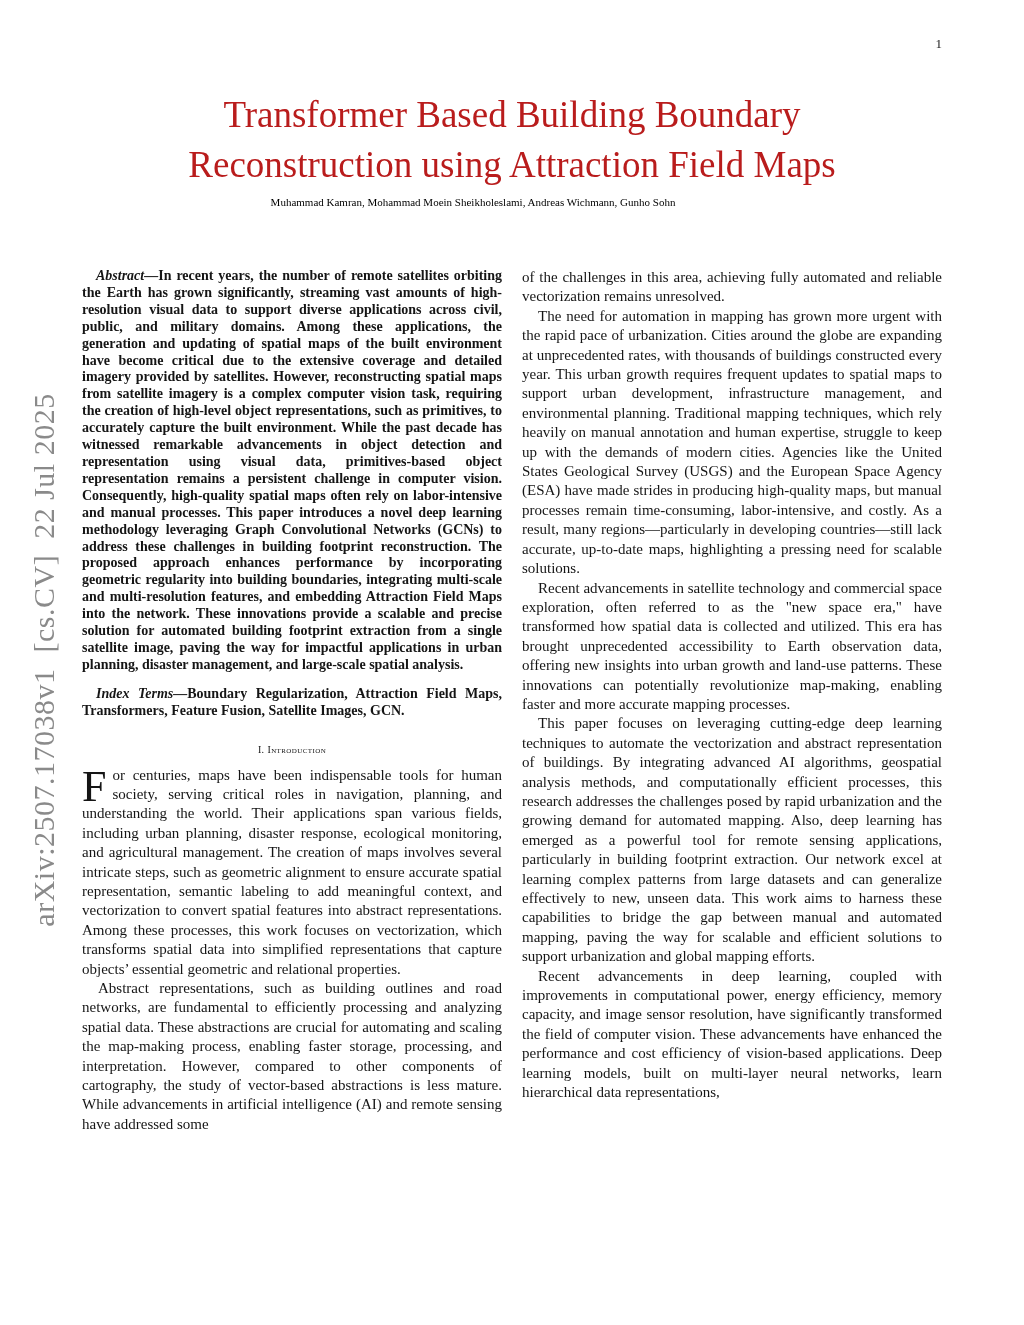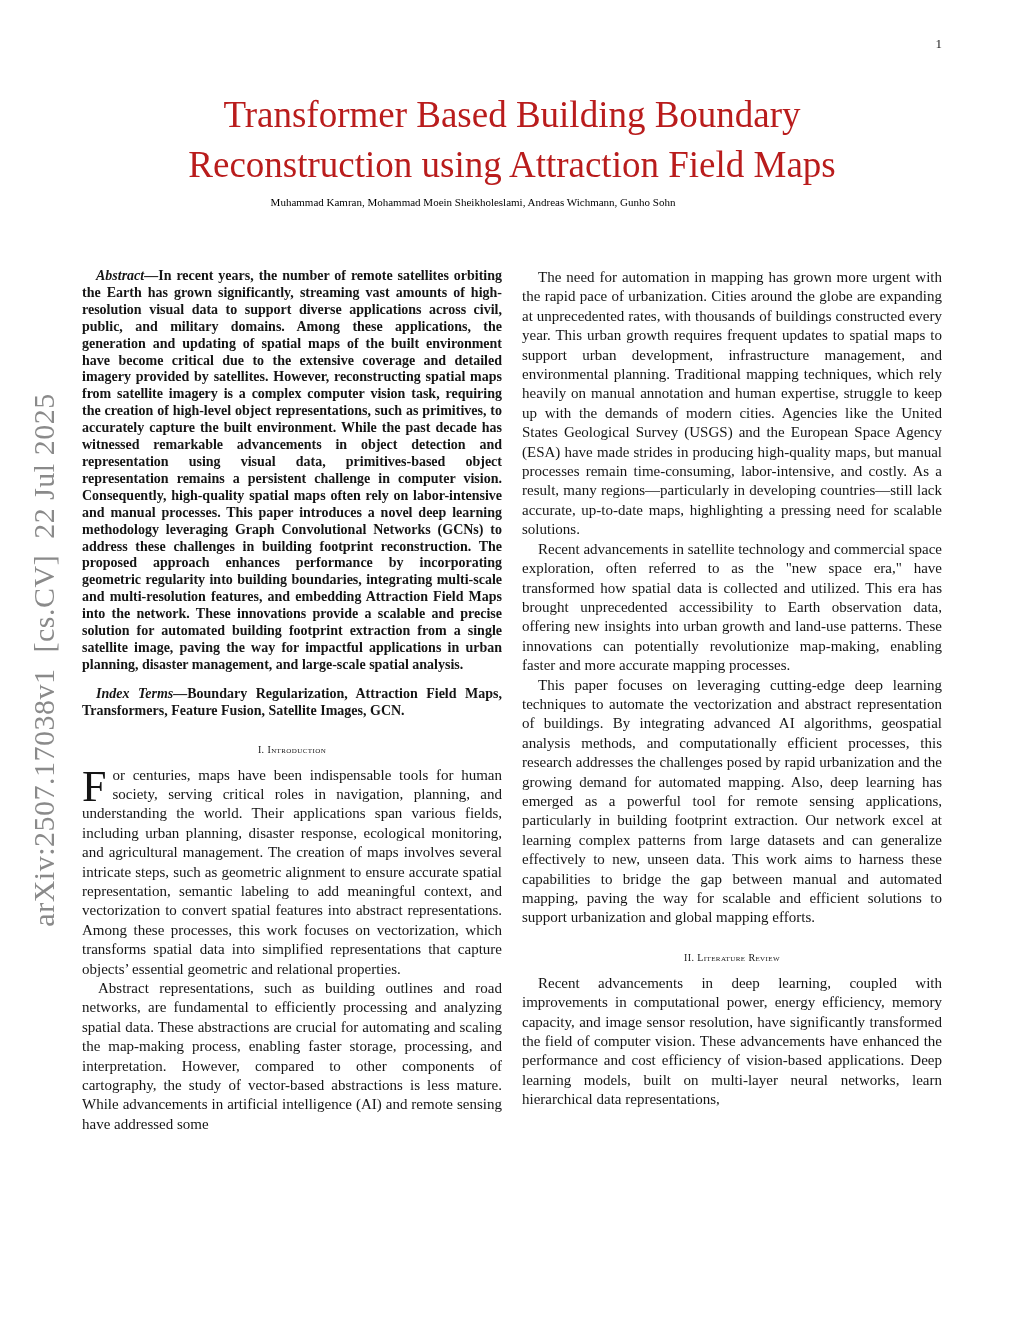--- a/index.html
+++ b/index.html
@@ -68,23 +68,23 @@
   <p class="keywords-par"><span class="lead-label">Index Terms—</span><span>Boundary Regularization, Attraction Field Maps, Transformers, Feature Fusion, Satellite Images, GCN.</span></p>
 
   <h2 class="sec-heading">I. Introduction</h2>
 
   <p class="body-par noindent"><span class="dropcap">F</span><span>or centuries, maps have been indispensable tools for human society, serving critical roles in navigation, planning, and understanding the world. Their applications span various fields, including urban planning, disaster response, ecological monitoring, and agricultural management. The creation of maps involves several intricate steps, such as geometric alignment to ensure accurate spatial representation, semantic labeling to add meaningful context, and vectorization to convert spatial features into abstract representations. Among these processes, this work focuses on vectorization, which transforms spatial data into simplified representations that capture objects’ essential geometric and relational properties.</span></p>
 
   <p class="body-par">Abstract representations, such as building outlines and road networks, are fundamental to efficiently processing and analyzing spatial data. These abstractions are crucial for automating and scaling the map-making process, enabling faster storage, processing, and interpretation. However, compared to other components of cartography, the study of vector-based abstractions is less mature. While advancements in artificial intelligence (AI) and remote sensing have addressed some</p>
 </div>
 
 <div class="col col-right">
+  <p class="body-par noindent">of the challenges in this area, achieving fully automated and reliable vectorization remains unresolved.</p>
 
   <p class="body-par">The need for automation in mapping has grown more urgent with the rapid pace of urbanization. Cities around the globe are expanding at unprecedented rates, with thousands of buildings constructed every year. This urban growth requires frequent updates to spatial maps to support urban development, infrastructure management, and environmental planning. Traditional mapping techniques, which rely heavily on manual annotation and human expertise, struggle to keep up with the demands of modern cities. Agencies like the United States Geological Survey (USGS) and the European Space Agency (ESA) have made strides in producing high-quality maps, but manual processes remain time-consuming, labor-intensive, and costly. As a result, many regions—particularly in developing countries—still lack accurate, up-to-date maps, highlighting a pressing need for scalable solutions.</p>
 
   <p class="body-par">Recent advancements in satellite technology and commercial space exploration, often referred to as the "new space era," have transformed how spatial data is collected and utilized. This era has brought unprecedented accessibility to Earth observation data, offering new insights into urban growth and land-use patterns. These innovations can potentially revolutionize map-making, enabling faster and more accurate mapping processes.</p>
 
   <p class="body-par">This paper focuses on leveraging cutting-edge deep learning techniques to automate the vectorization and abstract representation of buildings. By integrating advanced AI algorithms, geospatial analysis methods, and computationally efficient processes, this research addresses the challenges posed by rapid urbanization and the growing demand for automated mapping. Also, deep learning has emerged as a powerful tool for remote sensing applications, particularly in building footprint extraction. Our network excel at learning complex patterns from large datasets and can generalize effectively to new, unseen data. This work aims to harness these capabilities to bridge the gap between manual and automated mapping, paving the way for scalable and efficient solutions to support urbanization and global mapping efforts.</p>
 
-  <h2 class="sec-heading">II. Literature Review</h2>
 
   <p class="body-par">Recent advancements in deep learning, coupled with improvements in computational power, energy efficiency, memory capacity, and image sensor resolution, have significantly transformed the field of computer vision. These advancements have enhanced the performance and cost efficiency of vision-based applications. Deep learning models, built on multi-layer neural networks, learn hierarchical data representations,</p>
 </div>
 
 </body></html>

